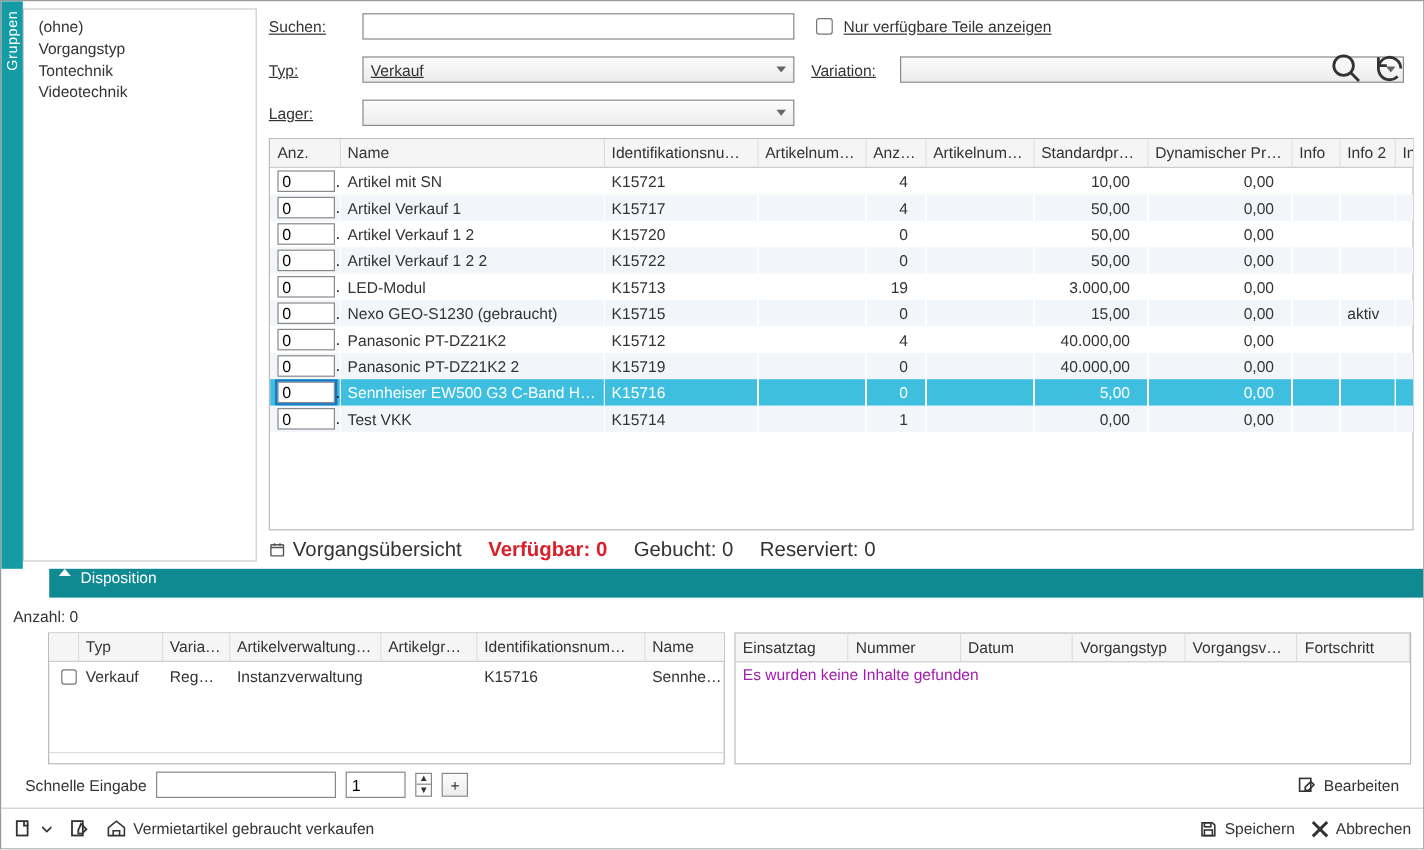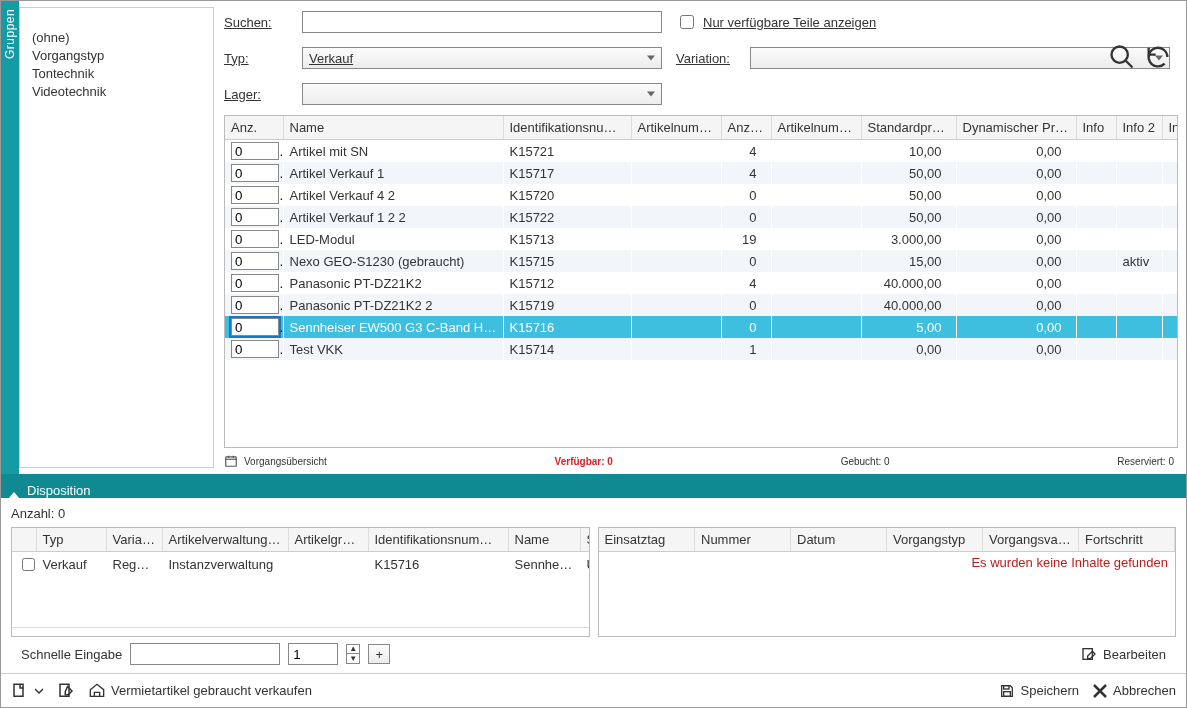--- a/index.html
+++ b/index.html
@@ -7,21 +7,21 @@
   .window { width:1187px; height:708px; border:1px solid #999; display:flex; flex-direction:column; overflow:hidden; }
   
   .titlebar { height:32px; display:flex; align-items:center; padding:0 4px 0 8px; border-bottom:1px solid #e5e5e5; background:#fff; }
   .titlebar .app-icon { width:16px; height:16px; margin-right:8px; }
   .titlebar .title { flex:1; font-size:13px; color:#333; }
   .titlebar .win-btn { width:45px; height:30px; display:flex; align-items:center; justify-content:center; color:#333; cursor:pointer; }
   
   .body { flex:1; display:flex; flex-direction:column; min-height:0; }
   .upper { flex:1; display:flex; min-height:0; }
   .gruppen-tab { width:18px; background:#149ba3; color:#fff; writing-mode:vertical-rl; transform:rotate(180deg); display:flex; align-items:center; justify-content:flex-end; padding:8px 2px; font-size:12px; letter-spacing:.5px; cursor:pointer; }
-  .group-list { width:195px; border:1px solid #ccc; margin:6px 4px 6px 0; padding:21px 12px; overflow:auto; }
+  .group-list { width:195px; border:1px solid #ccc; margin:6px 4px 6px 0; padding:6px 12px; overflow:auto; }
   .group-list div { line-height:18px; cursor:pointer; }
   .main { flex:1; display:flex; flex-direction:column; padding:6px 8px 0 6px; min-width:0; }
   .filters { display:grid; grid-template-columns:70px 360px 20px 80px 1fr 80px; grid-auto-rows:30px; align-items:center; gap:4px 8px;text-decoration:underline; }
   .filters label { color:#333; }
   .text-input { border:1px solid #888; height:22px; padding:0 4px; }
   .dropdown { border:1px solid #888; height:22px; background:linear-gradient(#fcfcfc,#ececec); display:flex; align-items:center; padding:0 6px; position:relative; }
   .dropdown::after { content:""; position:absolute; right:6px; top:50%; width:0; height:0; border-left:4px solid transparent; border-right:4px solid transparent; border-top:5px solid #666; transform:translateY(-50%);}
   .chk { display:flex; align-items:center; gap:6px; }
   .chk input { width:14px; height:14px; }
   .toolbar-right { position:absolute; right:14px; top:42px; display:flex; gap:8px; align-items:center; }
@@ -30,35 +30,35 @@
   .table-wrap { flex:1; border:1px solid #bbb; margin-top:6px; overflow:auto; min-height:0; }
   table { border-collapse:collapse; width:100%; table-layout:fixed; }
   thead th { background:#f5f5f5; font-weight:400; text-align:left; padding:4px 6px; border-right:1px solid #ddd; border-bottom:1px solid #ccc; white-space:nowrap; overflow:hidden; text-overflow:ellipsis; }
   tbody td { padding:2px 6px; border-right:1px solid transparent; white-space:nowrap; overflow:hidden; text-overflow:ellipsis; }
   tbody tr:nth-child(even) td { background:#f2f6fb; }
   tbody tr.selected td { background:#3fbfe0 !important; color:#fff; }
   .anz-input { width:48px; height:18px; border:1px solid #888; padding:0 3px; }
   tbody tr.selected .anz-input { background:#fff; color:#000; outline:2px solid #1b77c5; }
   .num { text-align:right; padding-right:14px; }
   
-  .statusbar { display:flex; gap:22px; padding:6px 4px 6px 0; align-items:center; font-size:10px;justify-content:space-between; }
+  .statusbar { display:flex; gap:22px; padding:6px 4px 6px 0; align-items:center; font-size:17px; }
   .statusbar .item { display:flex; align-items:center; gap:6px; }
   .red { color:#d9202a; font-weight:600; }
   
-  .dispo-hdr { background:#0f8a92; color:#fff; height:24px; display:flex; align-items:flex-end; padding:0 8px; gap:8px; cursor:pointer; }
+  .dispo-hdr { background:#0f8a92; color:#fff; height:24px; display:flex; align-items:flex-start; padding:0 8px; gap:8px; cursor:pointer;margin-left:40px; }
   .dispo-hdr .caret { width:0; height:0; border-left:5px solid transparent; border-right:5px solid transparent; border-bottom:6px solid #fff; }
   .dispo-body { padding:6px 10px 2px 10px; }
   .dispo-top { display:flex; justify-content:space-between; padding:2px 0 6px 0; }
   .dispo-grids { display:flex; gap:8px; }
   .grid-box { border:1px solid #bbb; height:110px; overflow:auto; flex:1; }
-  .grid-left { flex:1; }
+  .grid-left { flex:1;margin-left:29px; }
   .grid-right { flex:1; }
   .grid-box table { width:100%; }
   .grid-box tbody td { padding:3px 6px; }
-  .no-content { text-align:right; color:#b91c1c; padding:6px; }
+  .no-content { text-align:left; color:#a21caf; padding:6px; }
   .scroll-h { height:10px; border-top:1px solid #ddd; }
   
   .quick-row { display:flex; align-items:center; gap:8px; padding:6px 10px; }
   .quick-row input.qty { width:50px; }
   .stepper { display:flex; flex-direction:column; border:1px solid #888; width:14px; }
   .stepper div { height:9px; display:flex; align-items:center; justify-content:center; font-size:8px; line-height:8px; cursor:pointer; }
   .stepper div:first-child { border-bottom:1px solid #888; }
   .sq-btn { width:22px; height:20px; border:1px solid #888; display:flex; align-items:center; justify-content:center; cursor:pointer; background:linear-gradient(#fcfcfc,#ececec); }
   .edit-btn { margin-left:auto; display:flex; align-items:center; gap:6px; cursor:pointer; }
   
@@ -178,21 +178,21 @@
                   <td class="num">4</td>
                   <td></td>
                   <td class="num">50,00</td>
                   <td class="num">0,00</td>
                   <td></td>
                   <td></td>
                   <td></td>
                 </tr>
                 <tr>
                   <td><input class="anz-input" value="0" style=""></td>
-                  <td>Artikel Verkauf 4 2</td>
+                  <td>Artikel Verkauf 1 2</td>
                   <td>K15720</td>
                   <td></td>
                   <td class="num">0</td>
                   <td></td>
                   <td class="num">50,00</td>
                   <td class="num">0,00</td>
                   <td></td>
                   <td></td>
                   <td></td>
                 </tr>

